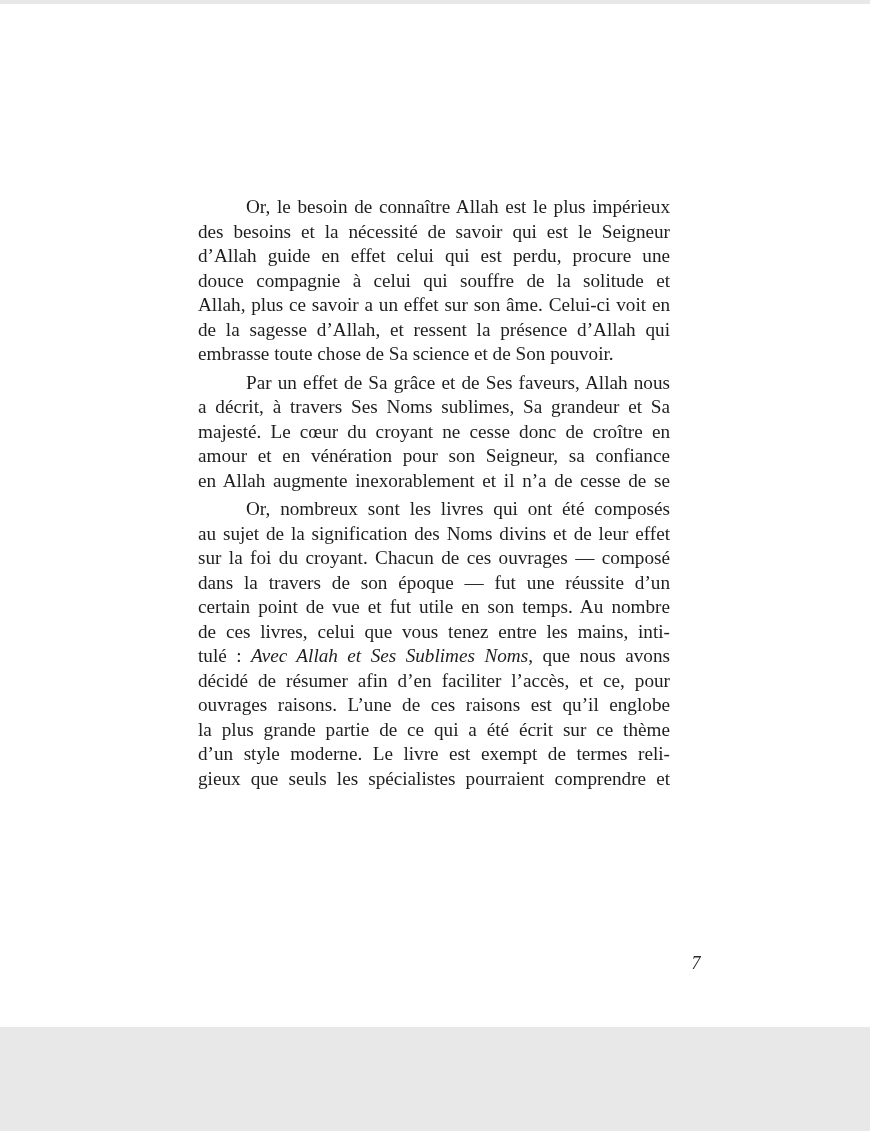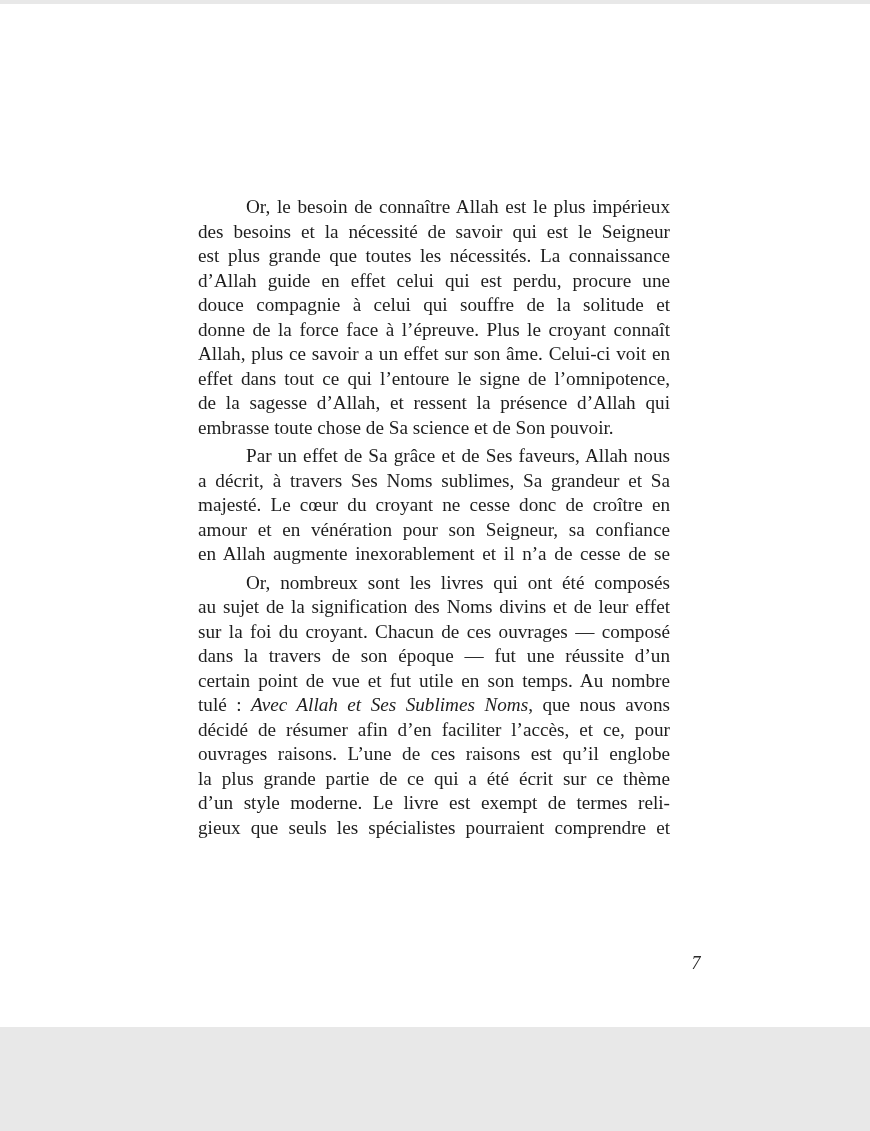--- a/index.html
+++ b/index.html
@@ -55,42 +55,40 @@
   }
 </style>
 </head>
 <body>
 
 <div class="page" style="--paper: #ffffff; --ink: #1e1e1e;">
   <div class="text-block">
       <div class="para">
         <div class="line first">Or, le besoin de connaître Allah est le plus impérieux</div>
         <div class="line">des besoins et la nécessité de savoir qui est le Seigneur</div>
-        <div class="line">est plus grande que toutes les nécessités. La connaissance</div>
         <div class="line">d’Allah guide en effet celui qui est perdu, procure une</div>
         <div class="line">douce compagnie à celui qui souffre de la solitude et</div>
-        <div class="line">donne de la force face à l’épreuve. Plus le croyant connaît</div>
         <div class="line">Allah, plus ce savoir a un effet sur son âme. Celui-ci voit en</div>
-        <div class="line">effet dans tout ce qui l’entoure le signe de l’omnipotence,</div>
         <div class="line">de la sagesse d’Allah, et ressent la présence d’Allah qui</div>
         <div class="line last">embrasse toute chose de Sa science et de Son pouvoir.</div>
       </div>
       <div class="para">
         <div class="line first">Par un effet de Sa grâce et de Ses faveurs, Allah nous</div>
         <div class="line">a décrit, à travers Ses Noms sublimes, Sa grandeur et Sa</div>
         <div class="line">majesté. Le cœur du croyant ne cesse donc de croître en</div>
         <div class="line">amour et en vénération pour son Seigneur, sa confiance</div>
         <div class="line">en Allah augmente inexorablement et il n’a de cesse de se</div>
       </div>
       <div class="para">
         <div class="line first">Or, nombreux sont les livres qui ont été composés</div>
         <div class="line">au sujet de la signification des Noms divins et de leur effet</div>
         <div class="line">sur la foi du croyant. Chacun de ces ouvrages — composé</div>
         <div class="line">dans la travers de son époque — fut une réussite d’un</div>
         <div class="line">certain point de vue et fut utile en son temps. Au nombre</div>
+        <div class="line">de ces livres, celui que vous tenez entre les mains, inti-</div>
         <div class="line">tulé : <em>Avec Allah et Ses Sublimes Noms</em>, que nous avons</div>
         <div class="line">décidé de résumer afin d’en faciliter l’accès, et ce, pour</div>
         <div class="line">ouvrages raisons. L’une de ces raisons est qu’il englobe</div>
         <div class="line">la plus grande partie de ce qui a été écrit sur ce thème</div>
         <div class="line">d’un style moderne. Le livre est exempt de termes reli-</div>
         <div class="line">gieux que seuls les spécialistes pourraient comprendre et</div>
       </div>
     </div>
   <div class="page-number">7</div>
 </div>

